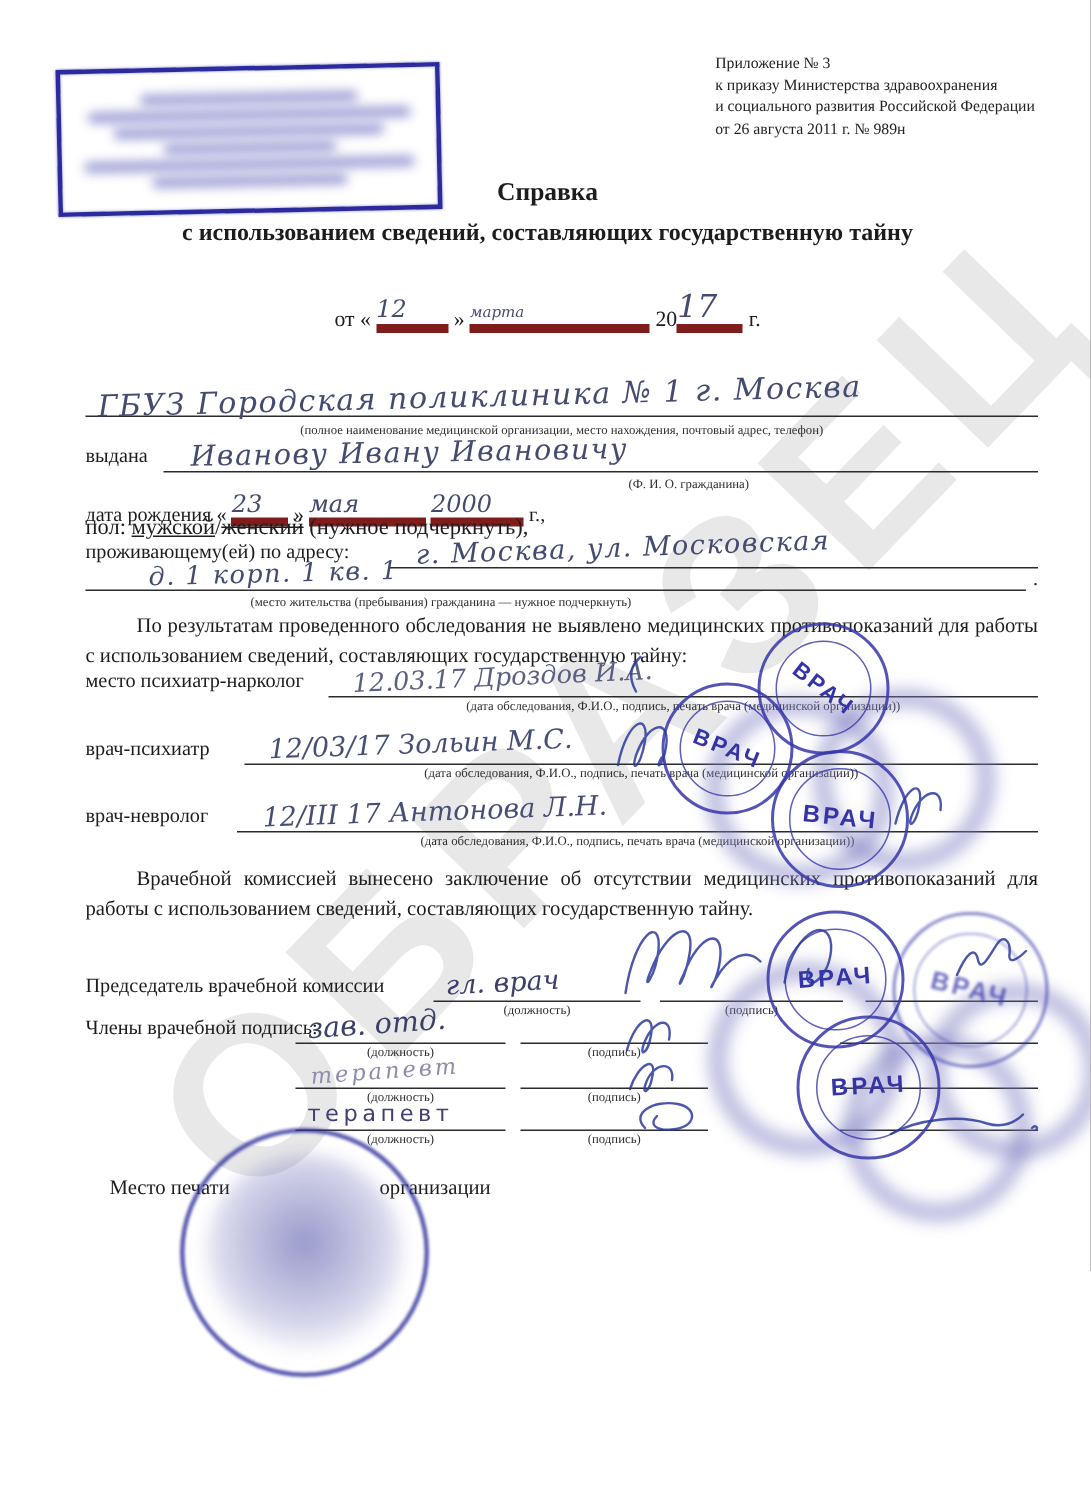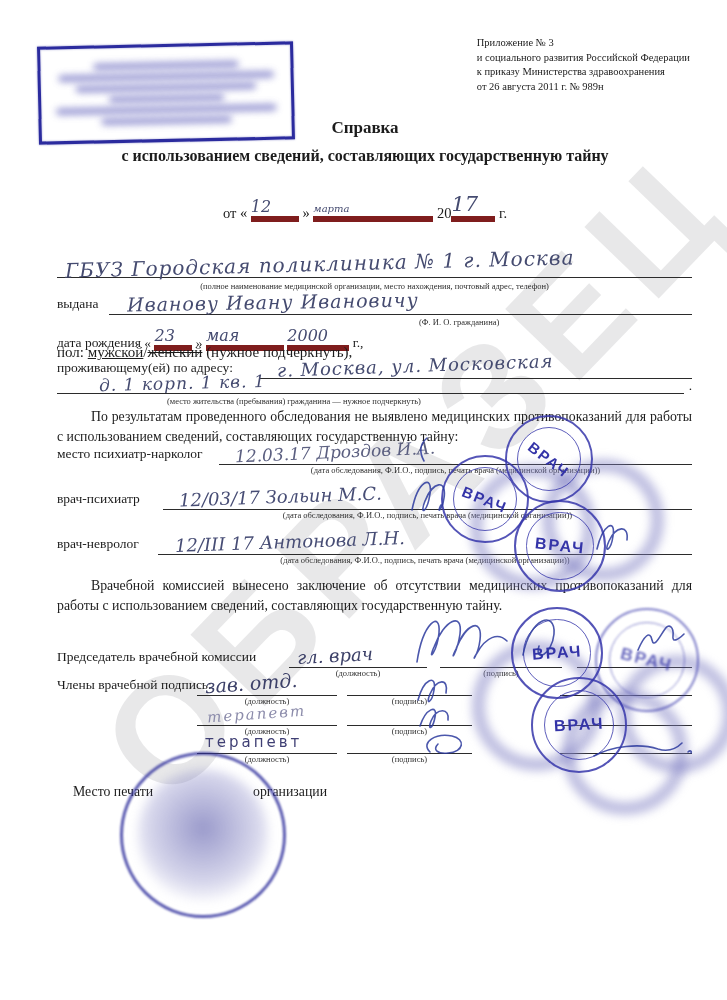--- a/index.html
+++ b/index.html
@@ -97,22 +97,22 @@
       <div class="redact" style="width:58%"></div>
       <div class="redact" style="width:86%"></div>
       <div class="redact" style="width:72%"></div>
       <div class="redact" style="width:46%"></div>
       <div class="redact" style="width:88%"></div>
       <div class="redact" style="width:52%"></div>
     </div>
 
     <div class="appendix">
       <div>Приложение № 3</div>
+      <div>к приказу Министерства здравоохранения</div>
       <div>и социального развития Российской Федерации</div>
-      <div>к приказу Министерства здравоохранения</div>
       <div>от 26 августа 2011 г. № 989н</div>
     </div>
 
     <div class="title">
       <div class="t1">Справка</div>
       <div class="t3">с использованием сведений, составляющих государственную тайну</div>
     </div>
 
     <div class="date-line">
       <span>от «</span>

